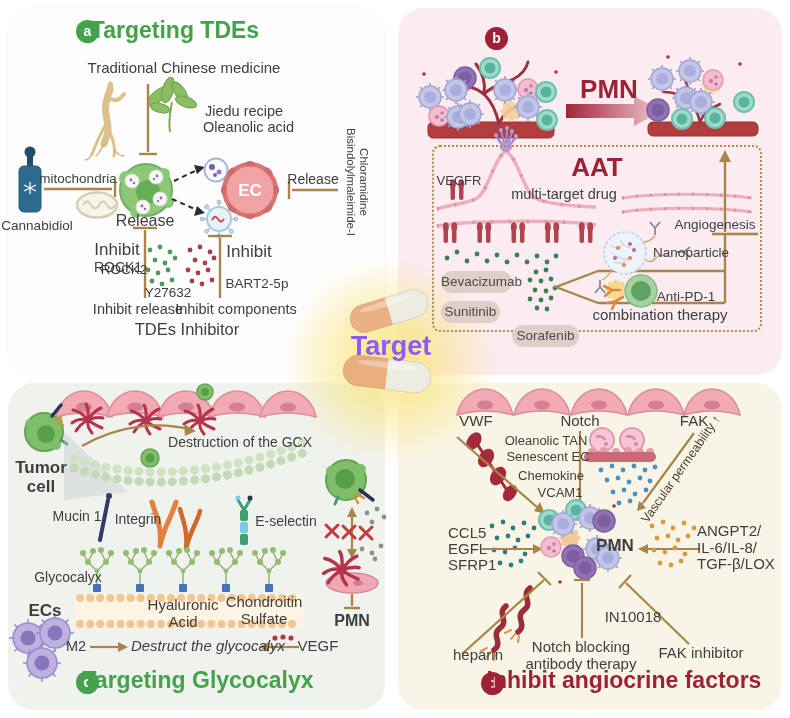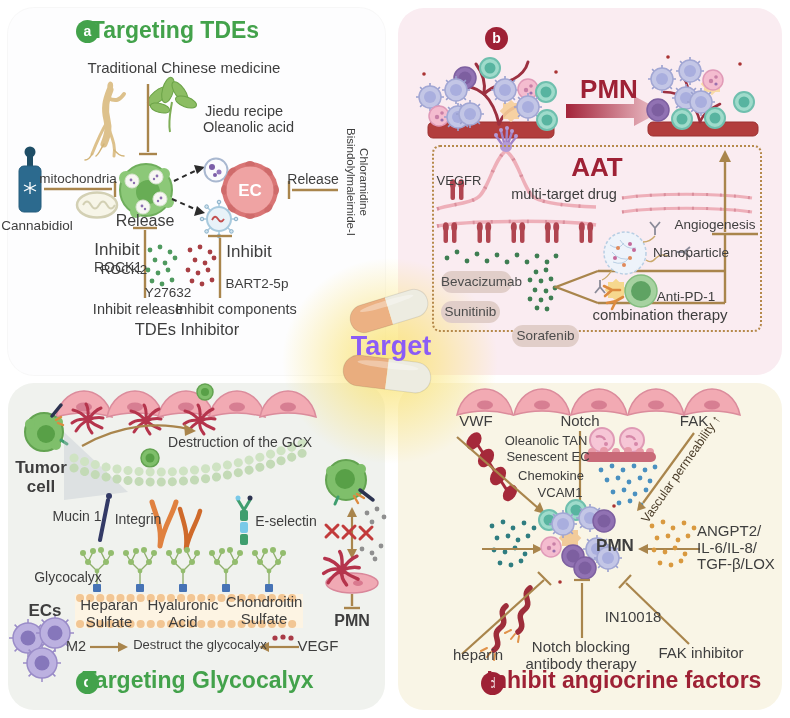--- a/index.html
+++ b/index.html
@@ -773,39 +773,43 @@
   <div class="lbl" style="left:660px;top:307px;font-size:15px;">combination therapy</div>
 
   <div class="lbl title" style="left:391px;top:331px;font-size:27px;color:#8b5cf6;">Target</div>
 
   <div class="lbl" style="left:240px;top:435px;font-size:14px;">Destruction of the GCX</div>
   <div class="lbl wrap" style="left:41px;top:458px;font-size:17px;font-weight:bold;width:58px;margin-left:-29px;transform:none;">Tumor cell</div>
   <div class="lbl" style="left:77px;top:509px;font-size:14px;">Mucin 1</div>
   <div class="lbl" style="left:138px;top:512px;font-size:14px;">Integrin</div>
   <div class="lbl" style="left:286px;top:514px;font-size:14px;">E-selectin</div>
   <div class="lbl" style="left:68px;top:570px;font-size:14px;">Glycocalyx</div>
-  <div class="lbl wrap" style="left:109px;top:597px;font-size:15px;width:72px;margin-left:-36px;transform:none;">Heparan Sulfate</div>
   <div class="lbl wrap" style="left:264px;top:594px;font-size:15px;width:86px;margin-left:-43px;transform:none;">Chondroitin Sulfate</div>
   <div class="lbl wrap" style="left:183px;top:597px;font-size:15px;width:80px;margin-left:-40px;transform:none;">Hyaluronic Acid</div>
   <div class="lbl" style="left:45px;top:601px;font-size:17px;font-weight:bold;">ECs</div>
   <div class="lbl" style="left:76px;top:638px;font-size:14.5px;">M2</div>
-  <div class="lbl" style="left:200px;top:638px;font-size:13px;">Destruct the glycocalyx</div>
+  <div class="lbl" style="left:208px;top:638px;font-size:15px;font-style:italic;">Destruct the glycocalyx</div>
   <div class="lbl" style="left:318px;top:638px;font-size:15px;">VEGF</div>
   <div class="lbl" style="left:352px;top:612px;font-size:16px;font-weight:bold;">PMN</div>
   <div class="badge bg-green" style="left:76px;top:671px;">c</div>
   <div class="lbl title green" style="left:198px;top:668px;font-size:23px;">Targeting Glycocalyx</div>
 
   <div class="lbl" style="left:476px;top:413px;font-size:15px;">VWF</div>
   <div class="lbl" style="left:580px;top:413px;font-size:15px;">Notch</div>
   <div class="lbl" style="left:694px;top:413px;font-size:15px;">FAK</div>
   <div class="lbl" style="left:546px;top:434px;font-size:13px;">Oleanolic TAN</div>
   <div class="lbl" style="left:548px;top:450px;font-size:13px;">Senescent EC</div>
   <div class="lbl" style="left:551px;top:469px;font-size:13px;">Chemokine</div>
   <div class="lbl" style="left:560px;top:486px;font-size:13px;">VCAM1</div>
   <div class="rtext" style="left:606px;top:462px;width:150px;">Vascular permeability ↑</div>
+  <div class="lbl la" style="left:448px;top:525px;font-size:15px;line-height:16px;">
+    <div>CCL5</div>
+    <div>EGFL</div>
+    <div>SFRP1</div>
+  </div>
   <div class="lbl" style="left:615px;top:536px;font-size:17px;font-weight:bold;">PMN</div>
   <div class="lbl la" style="left:697px;top:523px;font-size:15px;line-height:16.5px;">
     <div>ANGPT2/</div>
     <div>IL-6/IL-8/</div>
     <div>TGF-β/LOX</div>
   </div>
   <div class="lbl" style="left:478px;top:647px;font-size:15px;">heparin</div>
   <div class="lbl wrap" style="left:581px;top:639px;font-size:15px;width:142px;margin-left:-71px;transform:none;">Notch blocking antibody therapy</div>
   <div class="lbl" style="left:633px;top:609px;font-size:15px;">IN10018</div>
   <div class="lbl" style="left:701px;top:645px;font-size:15px;">FAK inhibitor</div>

